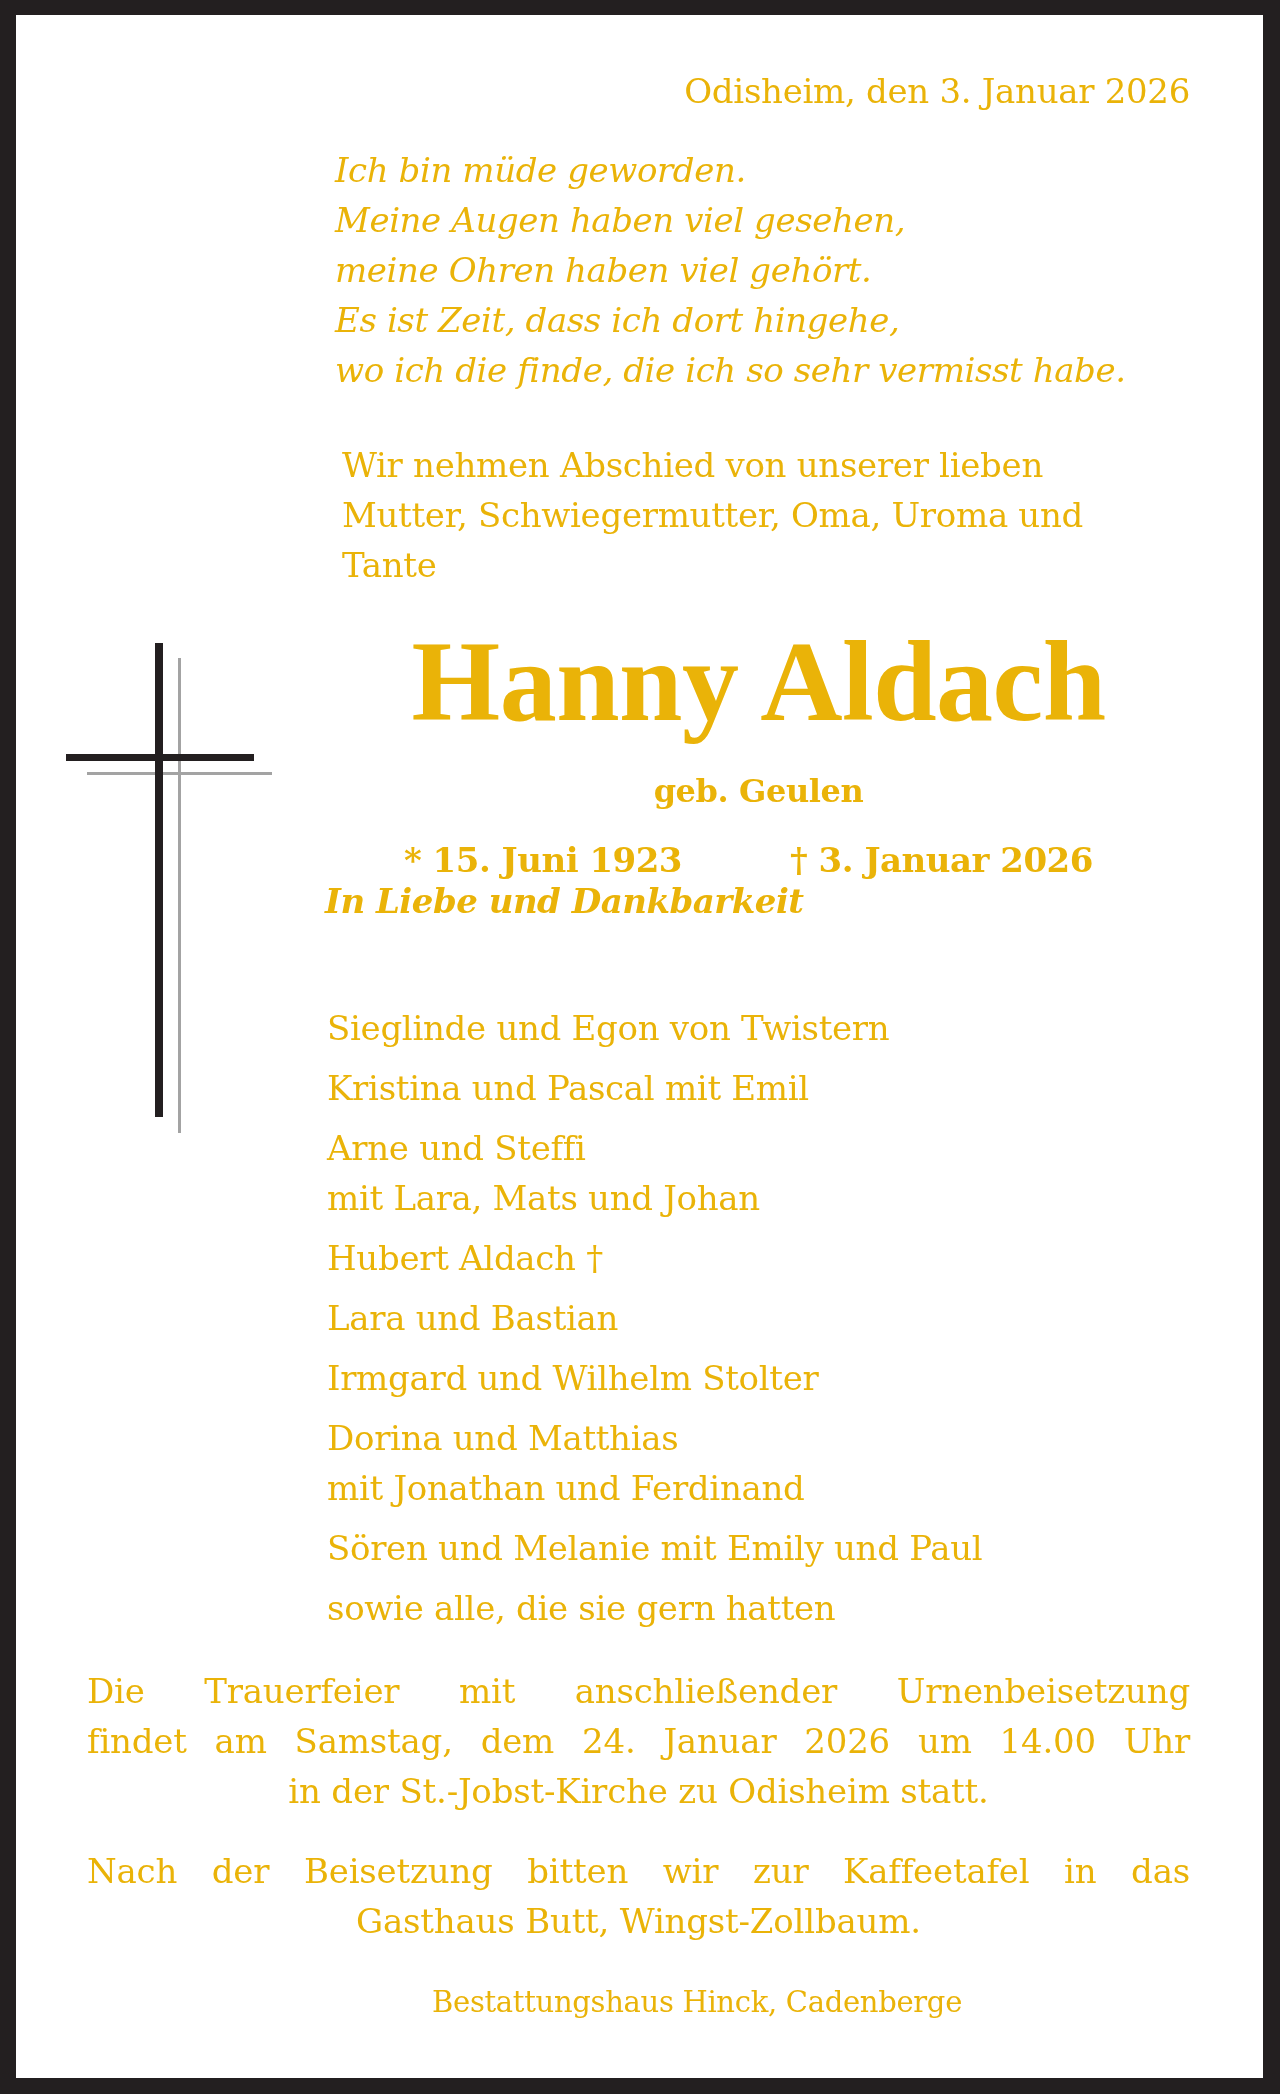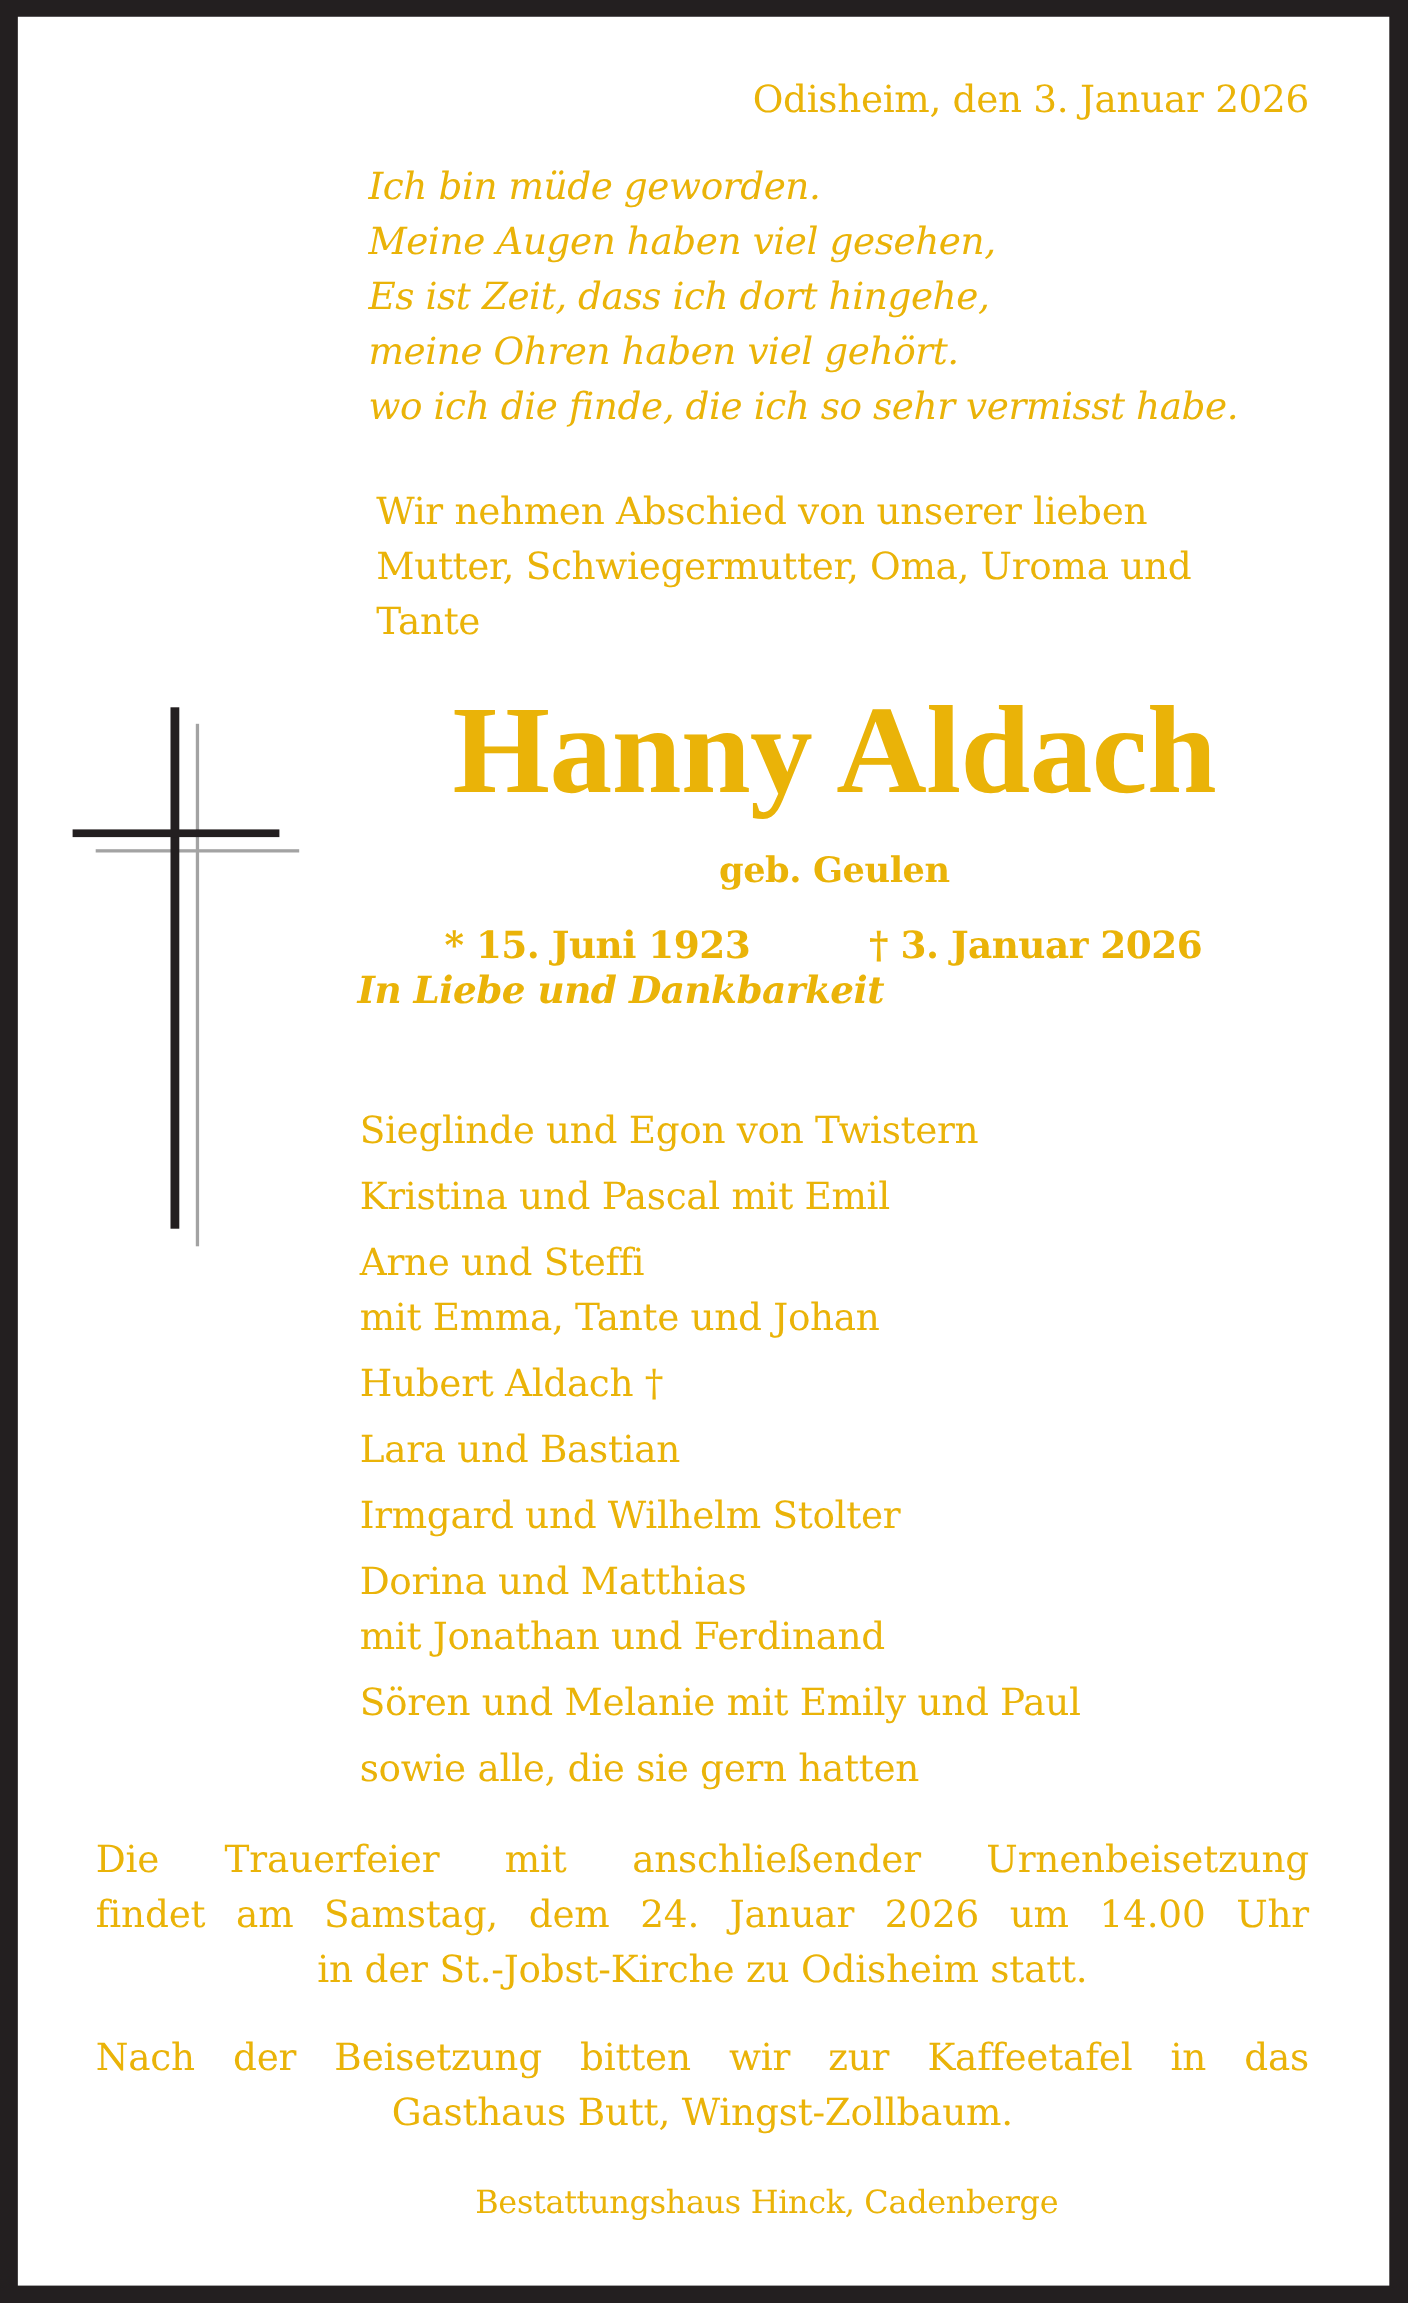--- a/index.html
+++ b/index.html
@@ -62,22 +62,22 @@
   <div class="bar" style="left:87px; top:772px; width:185px; height:3px; background:#a3a3a3;"></div>
   <div class="bar" style="left:155px; top:643px; width:8px; height:474px; background:#231f20;"></div>
   <div class="bar" style="left:66px; top:754px; width:188px; height:7px; background:#231f20;"></div>
 </div>
 
 <div class="txt date-line">Odisheim, den 3. Januar 2026</div>
 
 <div class="txt poem">
   <span class="line">Ich bin müde geworden.</span>
   <span class="line">Meine Augen haben viel gesehen,</span>
+  <span class="line">meine Ohren haben viel gehört.</span>
   <span class="line">Es ist Zeit, dass ich dort hingehe,</span>
-  <span class="line">meine Ohren haben viel gehört.</span>
   <span class="line">wo ich die finde, die ich so sehr vermisst habe.</span>
 </div>
 
 <div class="txt intro">
   <span class="line">Wir nehmen Abschied von unserer lieben</span>
   <span class="line">Mutter, Schwiegermutter, Oma, Uroma und</span>
   <span class="line">Tante</span>
 </div>
 
 <div class="txt name">Hanny Aldach</div>
@@ -90,21 +90,21 @@
 
 <div class="txt family">
   <div class="entry">
     <span>Sieglinde und Egon von Twistern</span>
   </div>
   <div class="entry">
     <span>Kristina und Pascal mit Emil</span>
   </div>
   <div class="entry">
     <span>Arne und Steffi</span>
-    <span>mit Emma, Tante und Johan</span>
+    <span>mit Lara, Mats und Johan</span>
   </div>
   <div class="entry">
     <span>Hubert Aldach †</span>
   </div>
   <div class="entry">
     <span>Lara und Bastian</span>
   </div>
   <div class="entry">
     <span>Irmgard und Wilhelm Stolter</span>
   </div>

